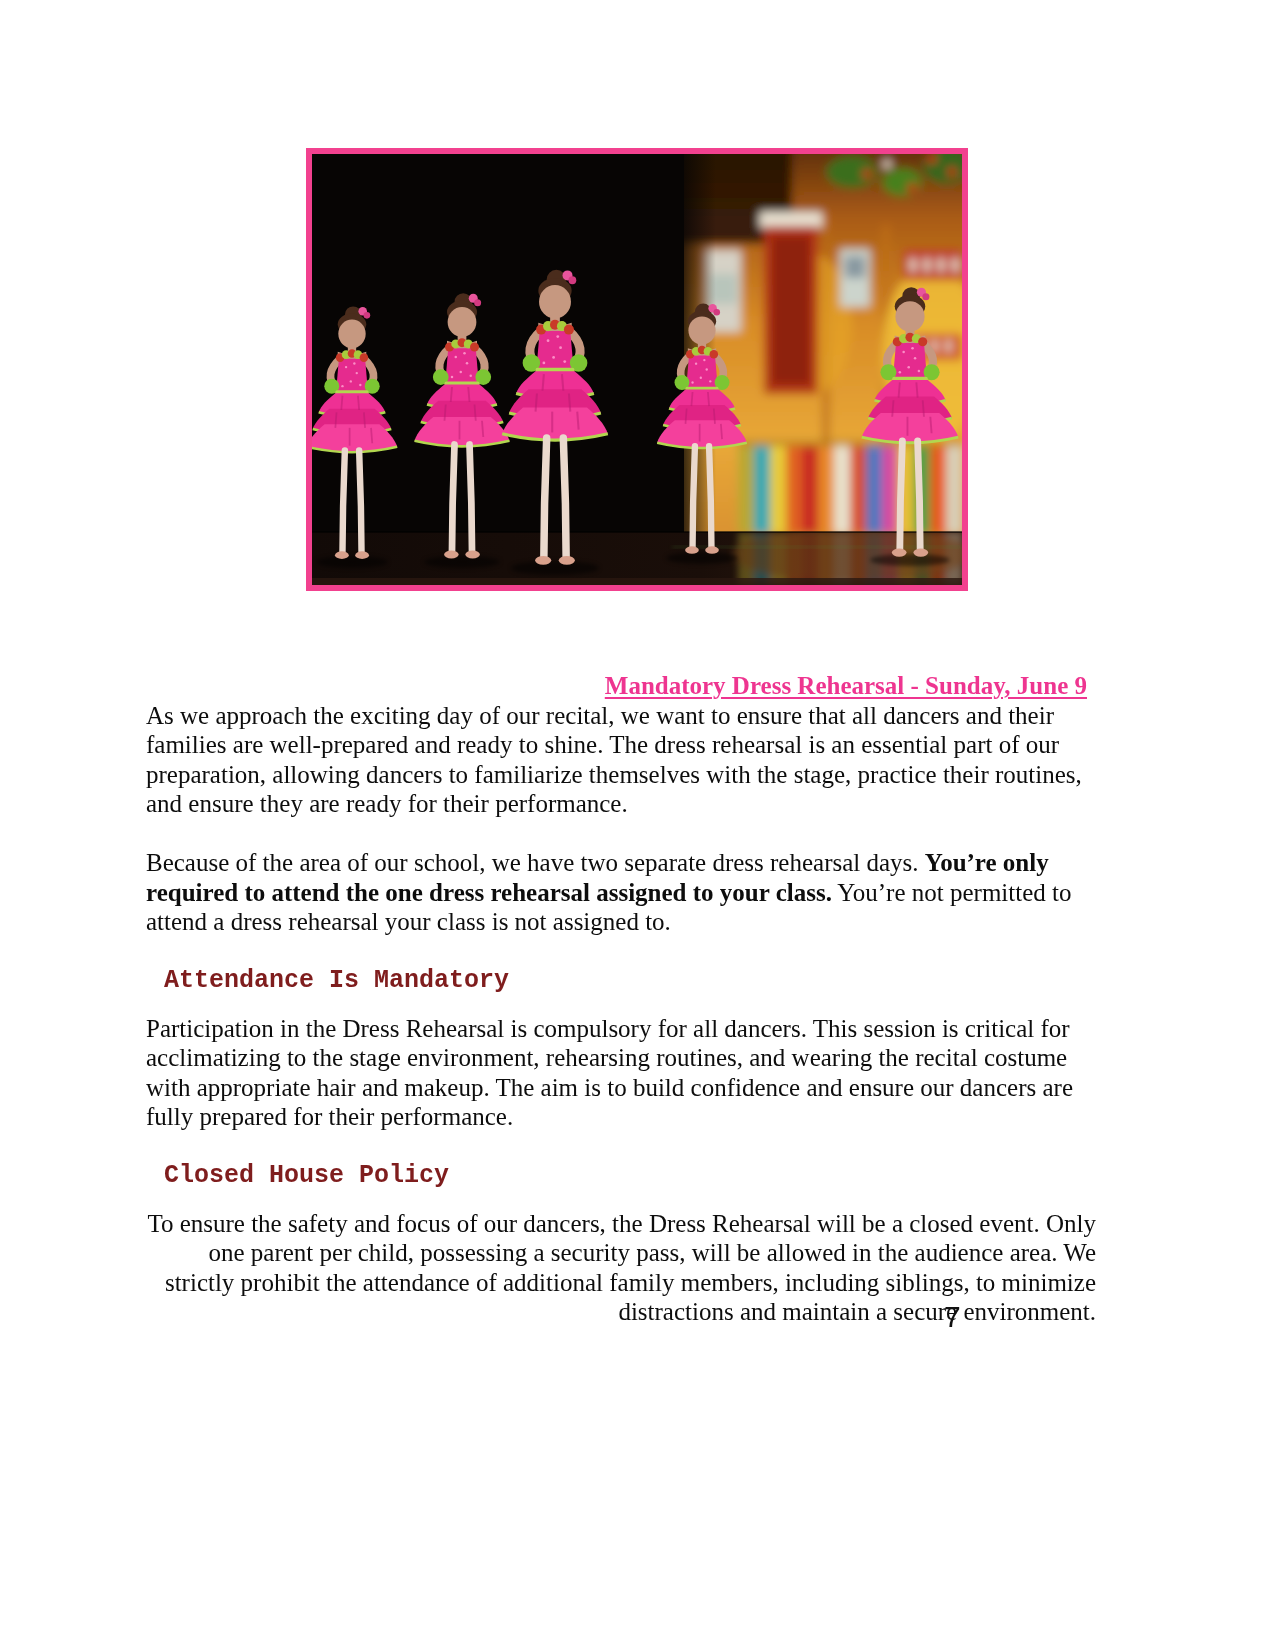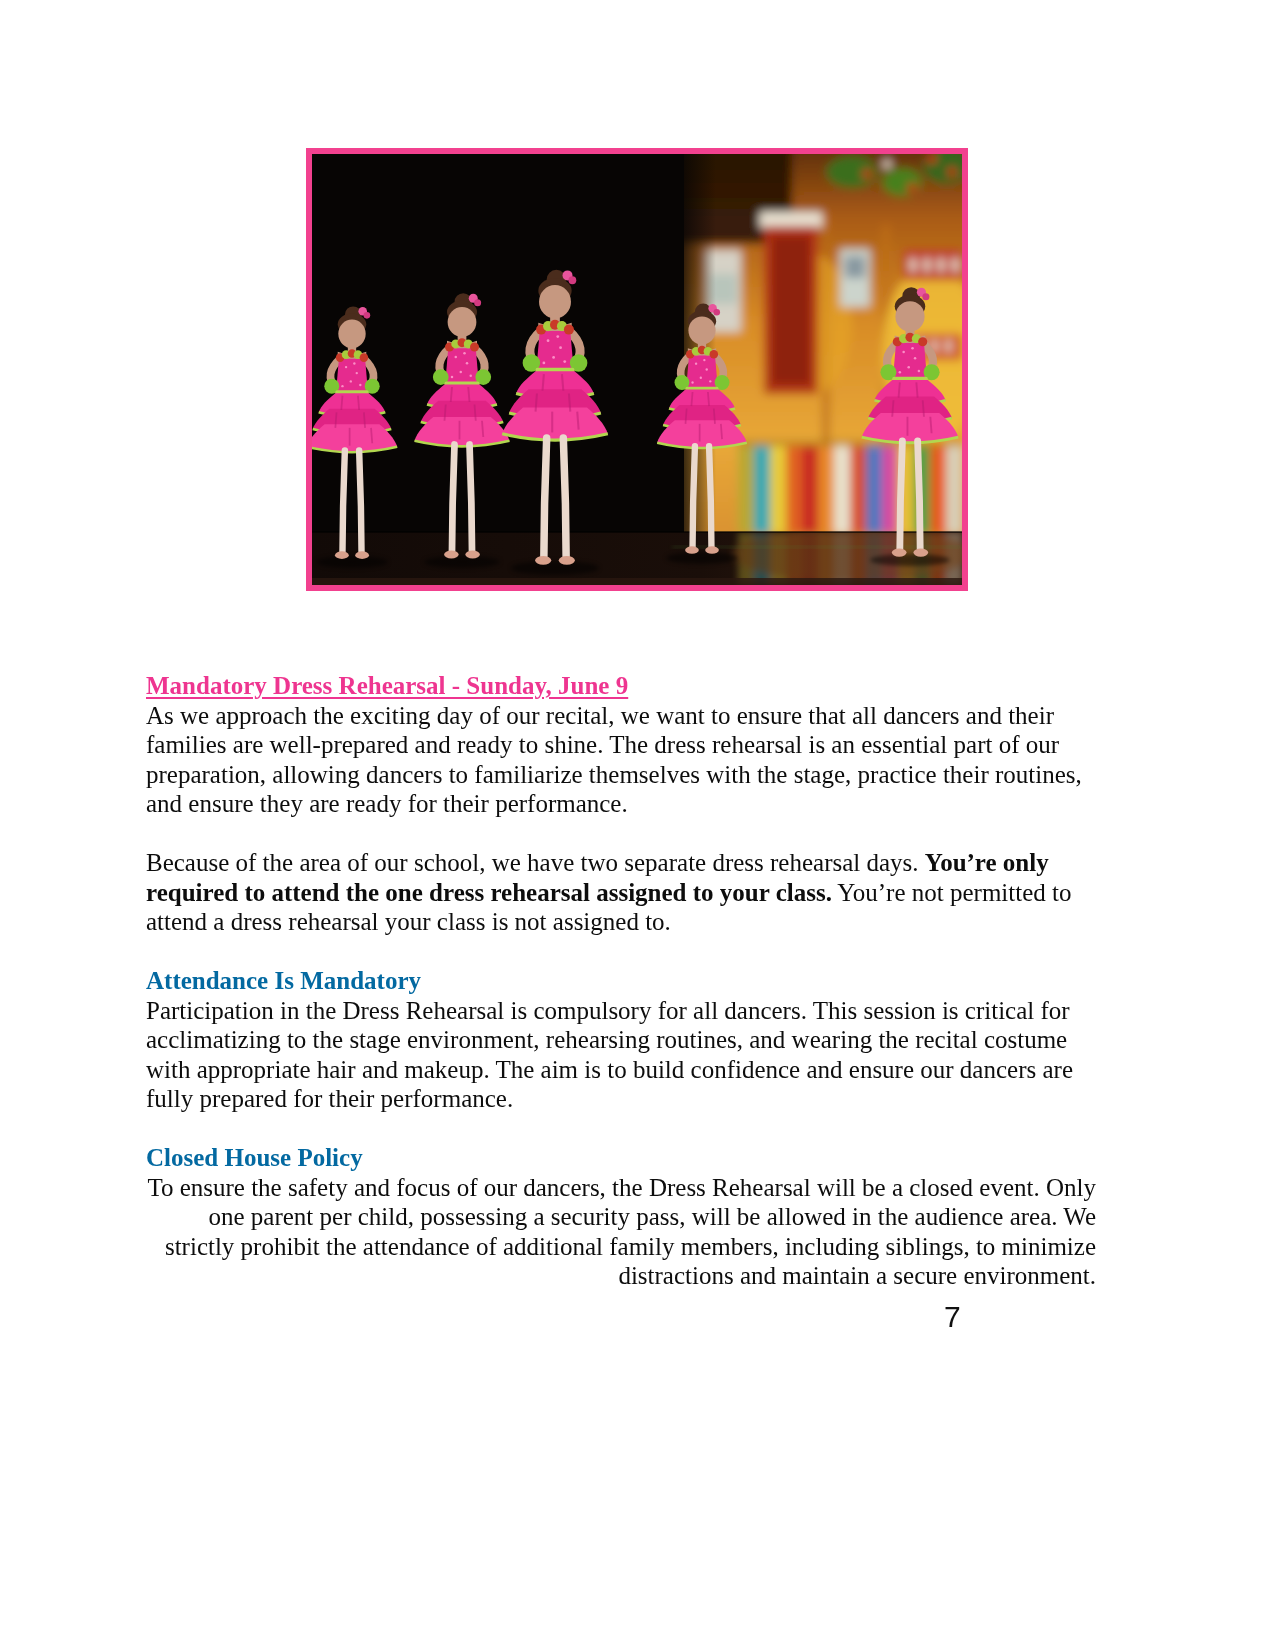--- a/index.html
+++ b/index.html
@@ -12,27 +12,27 @@
     border:6px solid #F2418F; box-sizing:content-box;
   }
   .photo-frame svg { display:block; }
   .content {
     position:absolute; left:146px; top:671px; width:950px;
     font-size:25px; line-height:29.5px;
   }
   .content p { margin:0 0 29.5px 0; }
   .content p.tight { margin:0;text-align:right; }
   h2.doc-heading {
-    margin:0; font-size:25px; line-height:29.5px; font-weight:bold; color:#EE3590;
+    margin:0; font-size:25px; line-height:29.5px; font-weight:bold; color:#EE3590;text-align:right;
   }
   h2.doc-heading .u {
     text-decoration:underline; text-decoration-thickness:2px;
     text-underline-offset:3px; padding-right:9px;
   }
-  h3.doc-subheading { margin:0; font-size:25px; line-height:29.5px; font-weight:bold; color:#0369a1; }
+  h3.doc-subheading { margin:18px; font-size:25px; line-height:29.5px; font-weight:bold; color:#7f1d1d;font-family:Liberation Mono, monospace; }
   .bold { font-weight:bold; }
   .footer-page-number {
     position:absolute; left:944px; top:1302px; line-height:1;
     font-family:"Liberation Sans", sans-serif; font-size:30px; color:#111;
   }
 </style>
 </head>
 <body>
 
 <div class="page">

